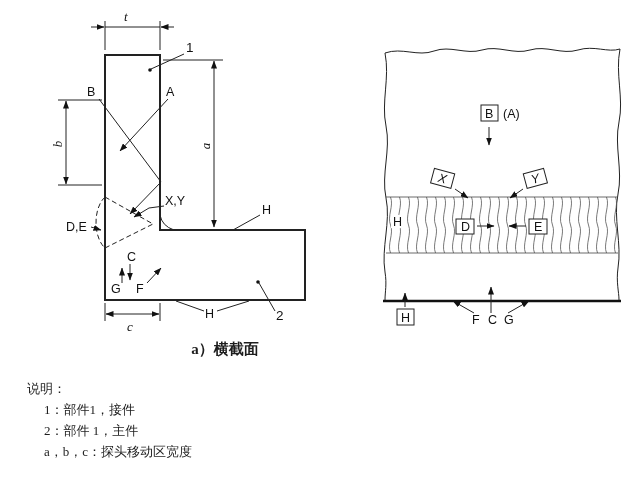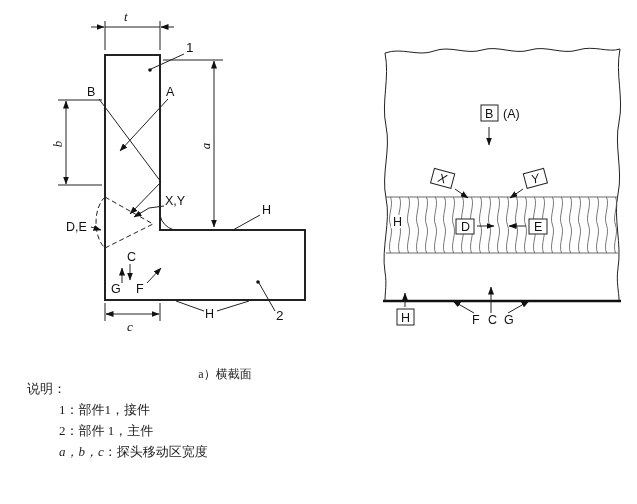--- a/index.html
+++ b/index.html
@@ -1,25 +1,25 @@
 <!DOCTYPE html>
 <html><head>
 <meta charset="utf-8">
 <style>
   html,body{margin:0;padding:0;background:#fff;}
   .page{position:relative;width:637px;height:504px;background:#fff;overflow:hidden;
         font-family:"Liberation Serif",serif;color:#1d1d1d;}
   .fig{position:absolute;left:0;top:0;}
-  .cap{position:absolute;top:366px;width:170px;font-size:12px;text-align:center;color:#1d1d1d;}
+  .cap{position:absolute;top:340px;width:170px;font-size:15px;text-align:center;color:#1d1d1d;font-weight:bold;}
   .cap-a{left:140px;}
   .cap-b{left:412px;}
   .legend{position:absolute;left:27px;top:378px;font-size:13px;line-height:21px;}
-  .legend-items{margin-left:32px;}
+  .legend-items{margin-left:17px;}
   .legend-item .term{white-space:pre;}
-  .legend-item.term-italic .term{font-style:italic;}
+  .legend-item.term-italic .term{}
   
   .outline{fill:#fff;stroke:#222;stroke-width:2px;}
   .thin{fill:none;stroke:#222;stroke-width:1px;}
   .xthin{fill:none;stroke:#444;stroke-width:.8px;}
   .dash{fill:none;stroke:#222;stroke-width:1px;stroke-dasharray:5 3;}
   .thick{fill:none;stroke:#111;stroke-width:2.6px;}
   .probebox{fill:#fff;stroke:#222;stroke-width:1px;}
   .weldline{fill:none;stroke:#555;stroke-width:.8px;}
   .dot{fill:#111;stroke:none;}
   text{fill:#111;}

